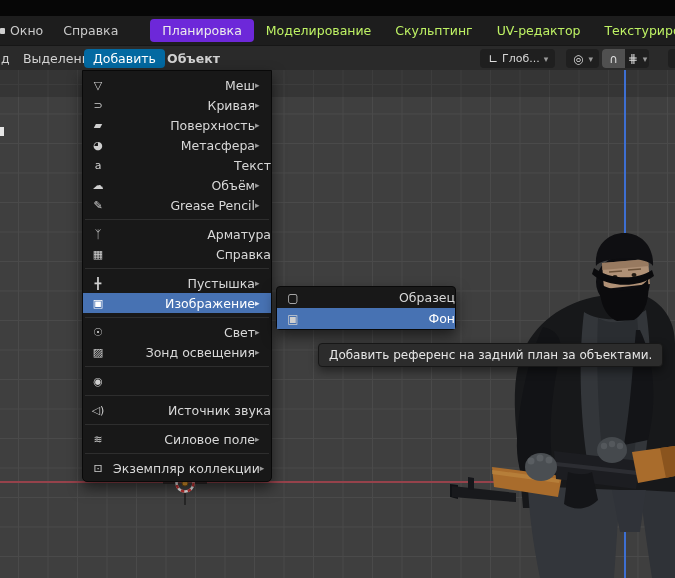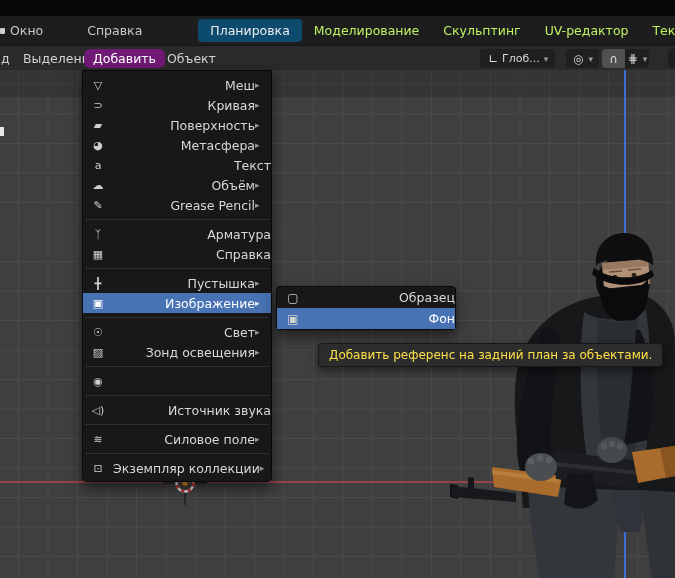--- a/index.html
+++ b/index.html
@@ -7,37 +7,37 @@
   body {
     font-family:"DejaVu Sans","Liberation Sans",sans-serif;
     font-size:12.5px; color:#cccccc; background:#3f3f3f; position:relative;
   }
 
   
   .titlebar { position:absolute; left:0; top:0; width:675px; height:16px; background:#060606; }
 
   
   .menubar { position:absolute; left:0; top:16px; width:675px; height:29px;
-             background:#1d1d1d; display:flex; align-items:center;gap:24px; }
+             background:#1d1d1d; display:flex; align-items:center; }
   .mb-frag { position:absolute; left:0; top:12px; width:5px; height:6px; background:#cfcfcf; border-radius:1px; }
   .mb-item { padding:3px 10px; color:#c9c9c9; cursor:default; border-radius:3px; }
   .mb-item:first-of-type { margin-left:12px; }
   .tabs { display:flex; align-items:center; margin-left:22px; }
   .tab { padding:4px 12px; color:#bef264; border-radius:4px; white-space:nowrap; }
-  .tab.active { background:#0c4a6e; color:#ececec; }
+  .tab.active { background:#6d28d9; color:#ececec; }
 
   
   .toolbar { position:absolute; left:0; top:45px; width:675px; height:25px;
              background:#2a2a2a; border-top:1px solid #161616; }
   .tb-frag { position:absolute; left:1px; top:5px; color:#d0d0d0; width:8px; overflow:hidden; }
   .tb-item { position:absolute; top:3px; height:19px; line-height:19px; padding:0 9px;
              color:#d2d2d2; border-radius:4px; white-space:nowrap; }
   .tb-sel { left:14px; }
-  .tb-add { left:84px; background:#701a75; color:#ffffff;border-radius:6px; }
-  .tb-obj { left:158px; }
+  .tb-add { left:84px; background:#0369a1; color:#ffffff; }
+  .tb-obj { left:158px;font-weight:bold; }
 
   .widget { position:absolute; top:3px; height:19px; background:#1f1f1f; border-radius:4px;
             display:flex; align-items:center; color:#d6d6d6; font-size:11px; }
   .wg1 { left:480px; padding:0 5px; }
   .wg2 { left:566px; padding:0 4px; }
   .wg3 { left:602px; }
   .wg4 { left:668px; width:20px; padding-left:5px; }
   .wicon { font-size:12px; color:#dedede; padding:0 3px; }
   .wlabel { padding:0 2px 0 1px; color:#d6d6d6; }
   .wchev { font-size:9px; color:#9a9a9a; padding:0 2px; }
@@ -75,21 +75,21 @@
   .submenu { position:absolute; left:276px; top:286px; width:180px; background:#181818;
              border:1px solid #090909; border-radius:4px; padding:0;
              box-shadow:0 6px 14px rgba(0,0,0,0.55); z-index:11; }
   .smi { height:21px; display:flex; align-items:center; color:#d8d8d8; }
   .smi.hl { background:#4772b3; color:#ffffff; }
   .smi .mic { width:32px; font-size:12px; }
 
   
   .tooltip { position:absolute; left:318px; top:343px; height:24px; line-height:23px;
              background:#2c2c2c; border:1px solid #171717; border-radius:4px;
-             padding:0 10px; color:#fde047; font-size:12px; white-space:nowrap;
+             padding:0 10px; color:#e5e5e5; font-size:12px; white-space:nowrap;
              box-shadow:0 4px 10px rgba(0,0,0,0.45); z-index:12; }
 </style>
 </head>
 <body>
 
 <div class="titlebar"></div>
 
 <div class="menubar">
   <div class="mb-frag"></div>
   <div class="mb-item">Окно</div>

